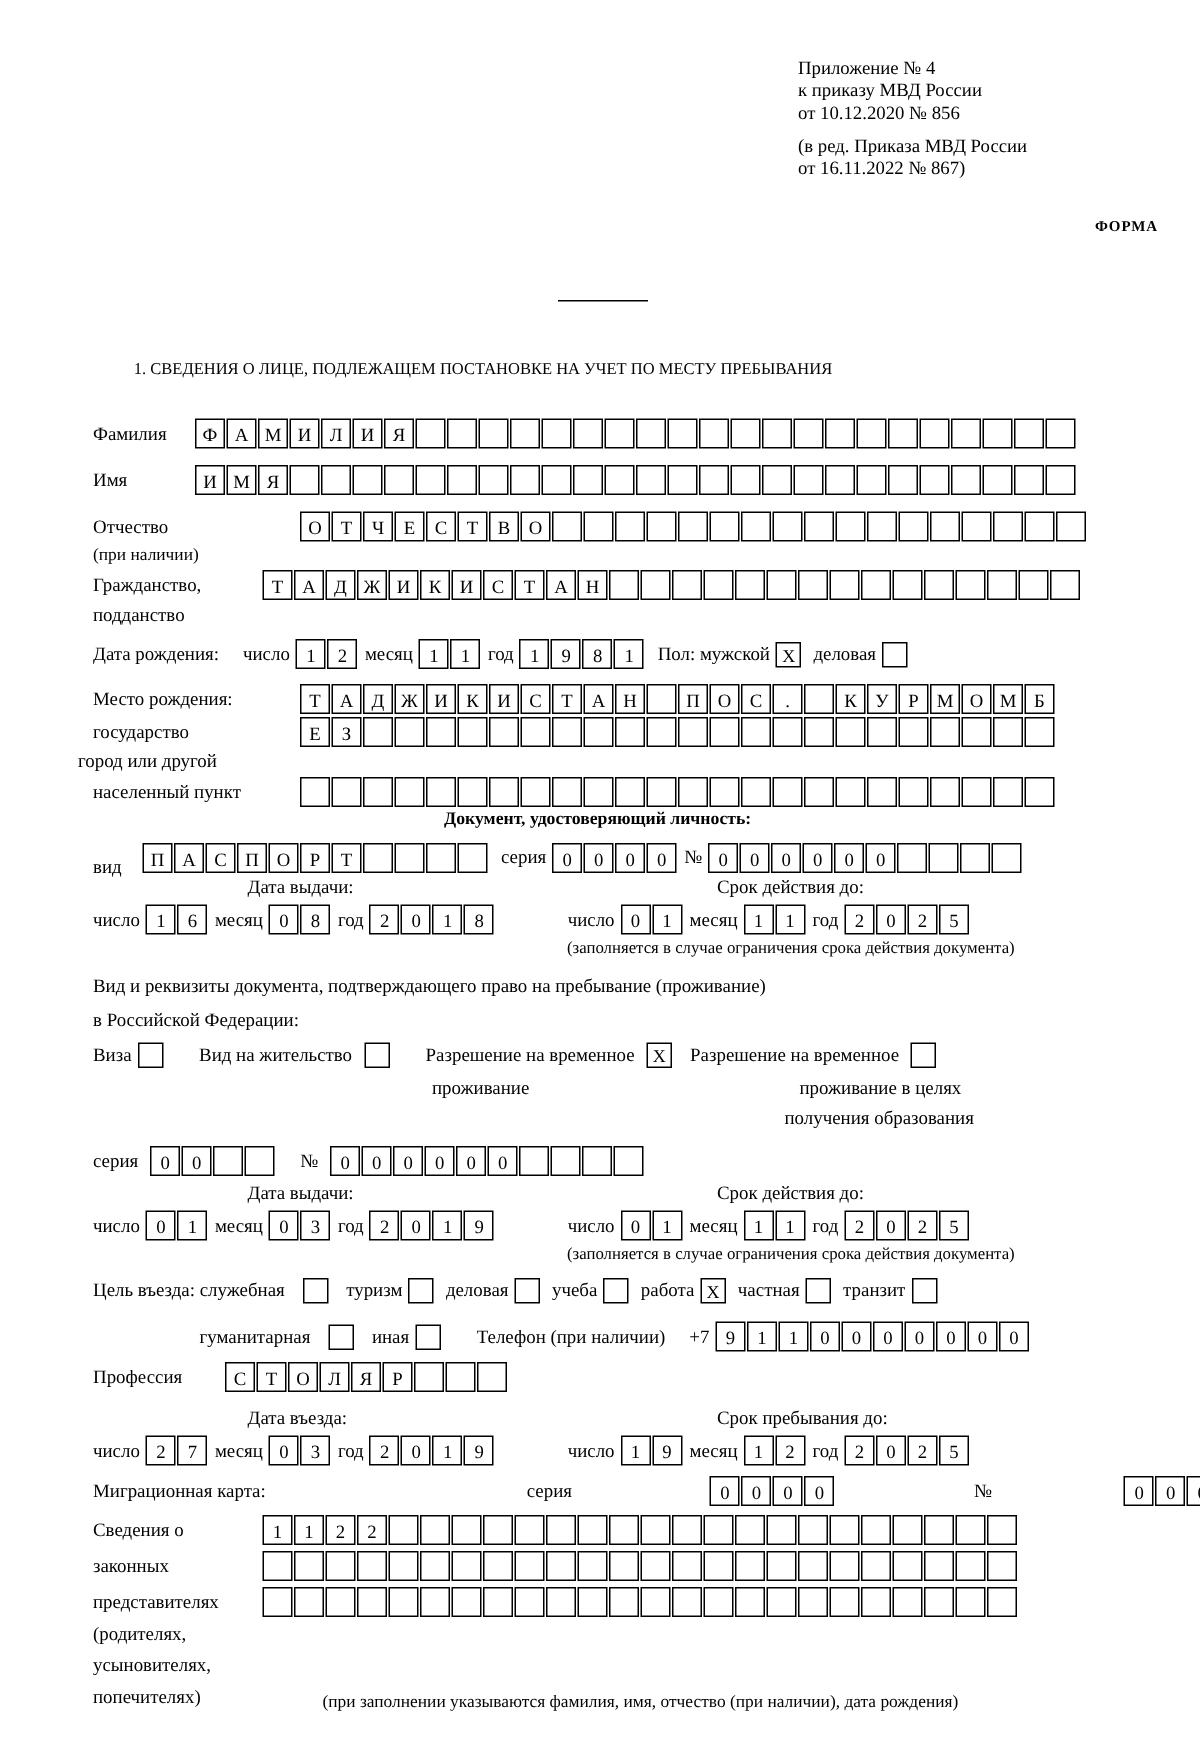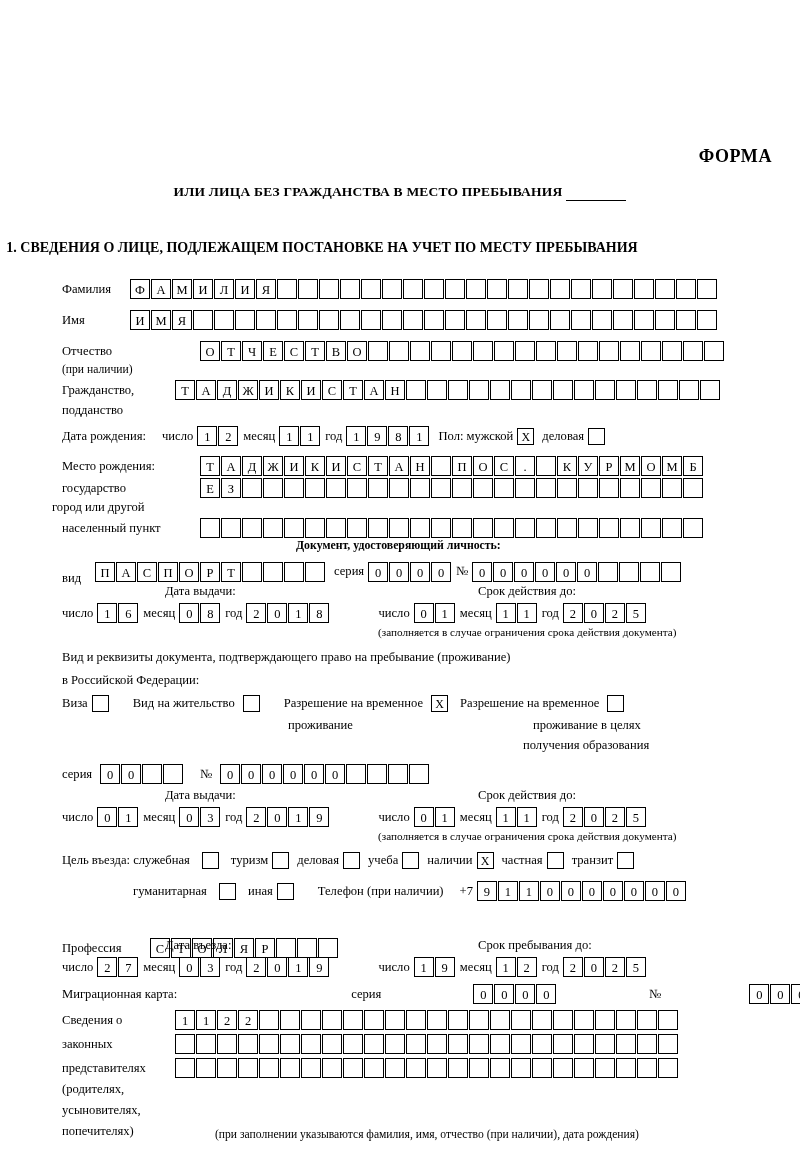--- a/index.html
+++ b/index.html
@@ -14,36 +14,36 @@
   .page{position:relative;width:800px;height:1163px;padding:0;box-sizing:border-box;}
 
   
   .header-block{
     position:absolute;top:38px;right:28px;width:240px;
     font-size:12.5px;line-height:15px;text-align:left;
   }
   .header-block .gap{height:7px;}
   .forma{
     position:absolute;top:146px;right:28px;
-    font-size:18px;font-weight:bold;letter-spacing:0.6px;
+    font-size:10px;font-weight:bold;letter-spacing:0.6px;
   }
 
   .title{
     position:absolute;top:182px;left:0;width:800px;
     text-align:center;font-weight:bold;font-size:13.5px;line-height:19px;
     letter-spacing:0.2px;
   }
   .title .underline{
     display:inline-block;width:60px;border-bottom:1px solid #000;
     vertical-align:bottom;height:13px;margin-left:4px;
   }
 
   .section1{
     position:absolute;top:240px;left:0;width:644px;text-align:center;
-    font-weight:bold;font-size:14px;
+    font-weight:normal;font-size:11px;
   }
 
   
   .row{position:absolute;display:flex;align-items:center;font-size:12.6px;white-space:nowrap;}
   .lbl{font-size:12.6px;}
   .lbl.sm{font-size:11.6px;}
 
   
   .boxes{display:flex;}
   .bx{
@@ -65,26 +65,34 @@
   .sp8{width:8px;display:inline-block;}
   .sp12{width:12px;display:inline-block;}
   .sp16{width:16px;display:inline-block;}
   .sp24{width:24px;display:inline-block;}
 </style>
 </head>
 <body>
 
 <div class="page">
 
+  <div class="header-block">
+    <div>Приложение № 4</div>
+    <div>к приказу МВД России</div>
+    <div>от 10.12.2020 № 856</div>
+    <div class="gap"></div>
+    <div>(в ред. Приказа МВД России</div>
+    <div>от 16.11.2022 № 867)</div>
+  </div>
 
   <div class="forma">ФОРМА</div>
 
   <div class="title">
     <div>
-      <span>ИЛИ ЛИЦА БЕЗ ГРАЖДАНСТВА В МЕСТО ПРЕБЫВАНИЯ</span><span class="underline"></span>
+      <span class="underline"></span>
     </div>
   </div>
 
   <div class="section1">1. СВЕДЕНИЯ О ЛИЦЕ, ПОДЛЕЖАЩЕМ ПОСТАНОВКЕ НА УЧЕТ ПО МЕСТУ ПРЕБЫВАНИЯ</div>
 
   <div class="row" style="top:279px;left:62px;">
     <span class="lbl" style="width:68px;display:inline-block;">Фамилия</span>
     <span class="boxes" id="surname-boxes">
         <span class="bx">Ф</span>
         <span class="bx">А</span>
@@ -582,21 +590,21 @@
     <span class="cb"></span>
     <span class="sp8"></span>
     <span class="lbl">деловая</span>
     <span class="sp4"></span>
     <span class="cb"></span>
     <span class="sp8"></span>
     <span class="lbl">учеба</span>
     <span class="sp4"></span>
     <span class="cb"></span>
     <span class="sp8"></span>
-    <span class="lbl">наличии</span>
+    <span class="lbl">работа</span>
     <span class="sp4"></span>
     <span class="cb">X</span>
     <span class="sp8"></span>
     <span class="lbl">частная</span>
     <span class="sp4"></span>
     <span class="cb"></span>
     <span class="sp8"></span>
     <span class="lbl">транзит</span>
     <span class="sp4"></span>
     <span class="cb"></span>
@@ -622,21 +630,21 @@
         <span class="bx">0</span>
         <span class="bx">0</span>
         <span class="bx">0</span>
         <span class="bx">0</span>
         <span class="bx">0</span>
         <span class="bx">0</span>
         <span class="bx">0</span>
       </span>
   </div>
 
-  <div class="row" style="top:908px;left:62px;margin-top:30px;">
+  <div class="row" style="top:908px;left:62px;">
     <span class="lbl" style="width:88px;display:inline-block;">Профессия</span>
     <span class="boxes" id="profession-boxes">
         <span class="bx">С</span>
         <span class="bx">Т</span>
         <span class="bx">О</span>
         <span class="bx">Л</span>
         <span class="bx">Я</span>
         <span class="bx">Р</span>
         <span class="bx"></span>
         <span class="bx"></span>

